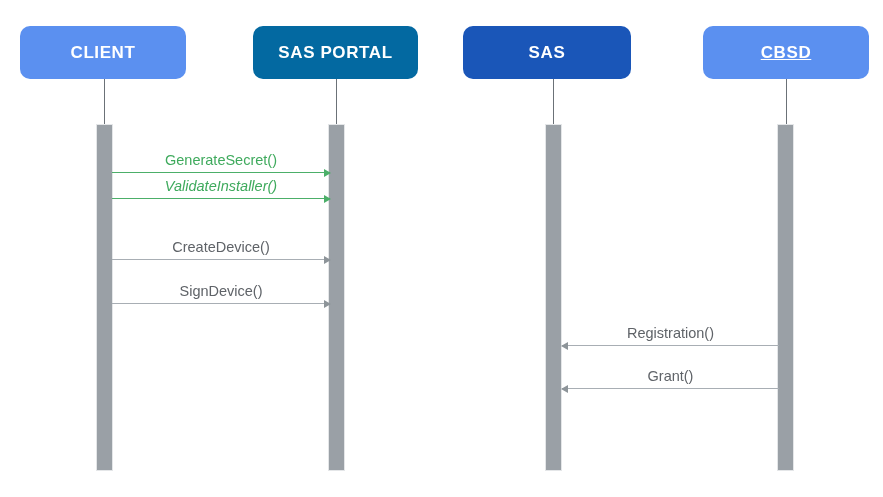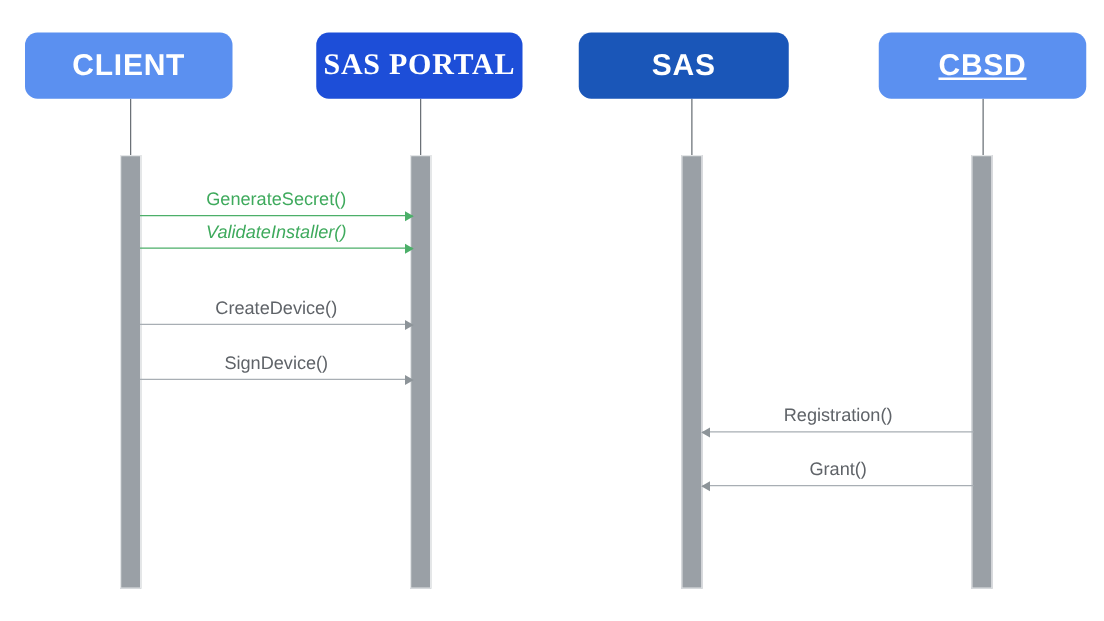--- a/index.html
+++ b/index.html
@@ -24,21 +24,21 @@
   
   .participant {
     position: absolute;
     display: flex;
     align-items: center;
     justify-content: center;
     border-radius: 10px;
     box-sizing: border-box;
     color: #ffffff;
     font-weight: bold;
-    font-size: 24px;
+    font-size: 17px;
     letter-spacing: 0.6px;
     text-align: center;
     user-select: none;
   }
 
   
   .lifeline {
     position: absolute;
     width: 1px;
     background: #6b7177;
@@ -108,21 +108,21 @@
 <div id="diagram">
 
   <div id="participants-layer">
       <div class="lifeline" style="left: 104px; top: 79px; height: 45px;"></div>
       <div class="activation" style="left: 96px; top: 124px; width: 17px; height: 347px;"></div>
       <div class="participant" style="left: 20px; top: 26px; width: 166px; height: 53px; background: rgb(91, 144, 240);">
         <span>CLIENT</span>
       </div>
       <div class="lifeline" style="left: 336px; top: 79px; height: 45px;"></div>
       <div class="activation" style="left: 328px; top: 124px; width: 17px; height: 347px;"></div>
-      <div class="participant" style="left: 253px; top: 26px; width: 165px; height: 53px; background: #1d4ed8; font-family: Liberation Serif, serif;">
+      <div class="participant" style="left: 253px; top: 26px; width: 165px; height: 53px; background: #0369a1;">
         <span>SAS PORTAL</span>
       </div>
       <div class="lifeline" style="left: 553px; top: 79px; height: 45px;"></div>
       <div class="activation" style="left: 545px; top: 124px; width: 17px; height: 347px;"></div>
       <div class="participant" style="left: 463px; top: 26px; width: 168px; height: 53px; background: rgb(26, 86, 184);">
         <span>SAS</span>
       </div>
       <div class="lifeline" style="left: 786px; top: 79px; height: 45px;"></div>
       <div class="activation" style="left: 777px; top: 124px; width: 17px; height: 347px;"></div>
       <div class="participant" style="left: 703px; top: 26px; width: 166px; height: 53px; background: rgb(91, 144, 240); text-decoration: underline;">

